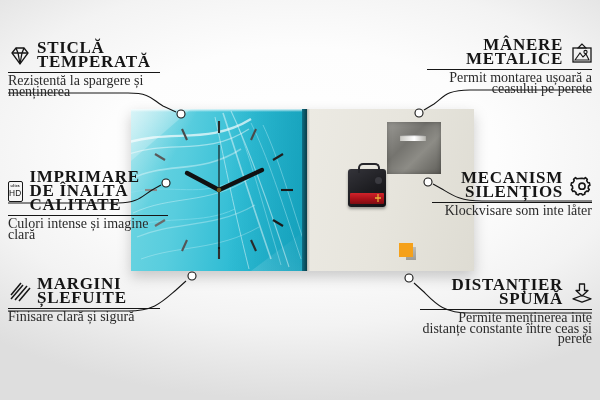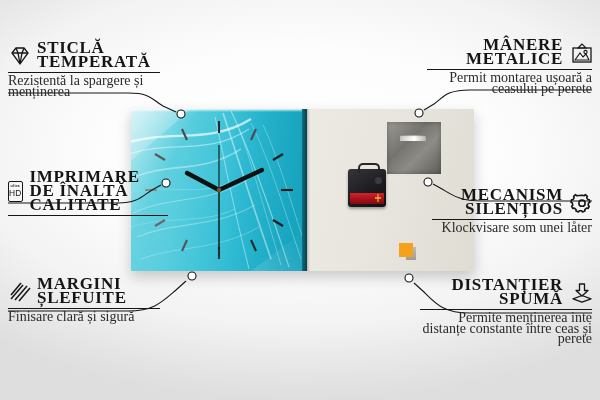--- a/index.html
+++ b/index.html
@@ -78,21 +78,21 @@
   .hdbadge .u{font-size:3.6px;font-weight:bold;letter-spacing:.3px;color:#161616;
     font-family:"Liberation Sans",sans-serif;}
   .hdbadge .h{font-size:8.4px;font-weight:normal;color:#161616;
     font-family:"Liberation Sans",sans-serif;letter-spacing:.2px;}
 
   
   #c-glass{left:8px;top:41px;width:152px;}
   #c-print{left:8px;top:170px;width:160px;}
   #c-edges{left:8px;top:277px;width:152px;}
   #c-handles{right:8px;top:38px;width:165px;}
-  #c-mech{right:8px;top:188px;width:160px;}
+  #c-mech{right:8px;top:171px;width:160px;}
   #c-spacer{right:8px;top:278px;width:172px;}
 </style>
 </head>
 <body>
 
 <div class="stage">
 
   <div class="product">
 
     <div class="clock">
@@ -228,20 +228,21 @@
 
   <div class="callout left" id="c-print">
     <div class="head">
       <span class="hdbadge">
         <span class="u">ultra</span>
         <span class="h">HD</span>
       </span>
       <span class="title">IMPRIMARE DE ÎNALTĂ CALITATE</span>
     </div>
     <div class="rule"></div>
+    <div class="sub">Culori intense și imagine clară</div>
   </div>
 
   <div class="callout left" id="c-edges">
     <div class="head">
       <span class="ico">
         <svg viewBox="0 0 24 22" width="24" height="22" fill="none" stroke="#161616" stroke-width="1.5">
           <path d="M3 18 L15 4"></path>
             <path d="M3 14 L13 2"></path>
             <path d="M7 19 L19 5"></path>
             <path d="M11 20 L22 7"></path>
@@ -273,21 +274,21 @@
     <div class="head">
       <span class="title">MECANISM SILENȚIOS</span>
       <span class="ico">
         <svg viewBox="0 0 24 22" width="24" height="22" fill="none" stroke="#161616" stroke-width="1.6">
           <path d="M12 3.2 l2.3 .5 1.1 -1.0 1.9 1.7 -.6 1.3 1.2 2.0 1.5 .1 .5 2.5 -1.4 .7 -.3 2.3 1.1 1.0 -1.3 2.2 -1.4 -.4 -1.8 1.5 .1 1.5 -2.4 .8 -.9 -1.2 -2.3 0 -.9 1.2 -2.4 -.8 .1 -1.5 -1.8 -1.5 -1.4 .4 -1.3 -2.2 1.1 -1.0 -.3 -2.3 -1.4 -.7 .5 -2.5 1.5 -.1 1.2 -2.0 -.6 -1.3 1.9 -1.7 1.1 1.0 z" stroke-linejoin="round"></path>
           <circle cx="12" cy="11.2" r="3.1"></circle>
         </svg>
       </span>
     </div>
     <div class="rule"></div>
-    <div class="sub">Klockvisare som unei låter</div>
+    <div class="sub">Klockvisare som inte låter</div>
   </div>
 
   <div class="callout right" id="c-spacer">
     <div class="head">
       <span class="title">DISTANȚIER SPUMĂ</span>
       <span class="ico">
         <svg viewBox="0 0 24 22" width="24" height="22" fill="none" stroke="#161616" stroke-width="1.3" stroke-linejoin="round">
           <path d="M9.5 2 H14.5 V8.5 H18 L12 14 L6 8.5 H9.5 Z"></path>
           <path d="M12 13.5 L21 16.8 L12 20.2 L3 16.8 Z"></path>
         </svg>

